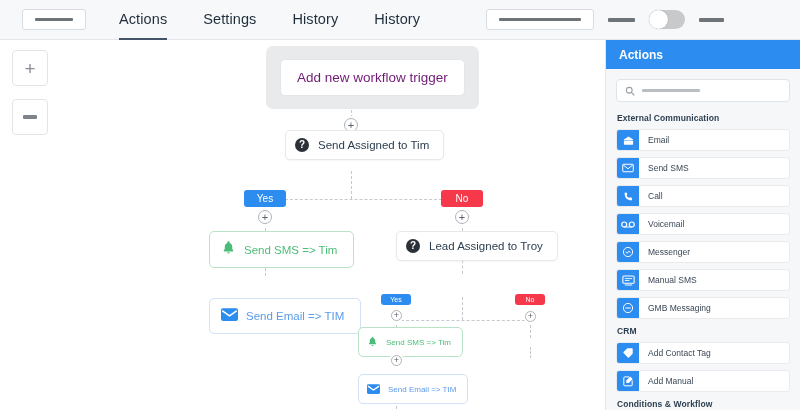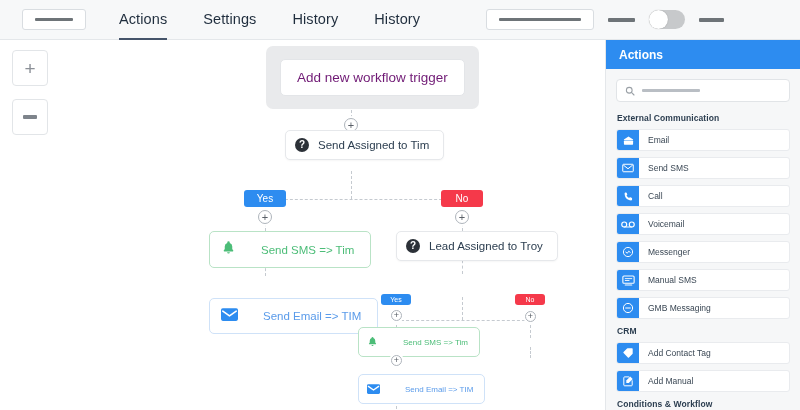--- a/index.html
+++ b/index.html
@@ -98,21 +98,21 @@
   }
   .q-icon {
     width: 14px; height: 14px; border-radius: 50%;
     background: #2c3138; color: #fff; font-size: 10px; font-weight: bold;
     display: flex; align-items: center; justify-content: center; flex: none;
     line-height: 1;
   }
 
   .act-box {
     background: #ffffff; border-radius: 5px;
-    display: flex; align-items: center; gap: 25px;
+    display: flex; align-items: center; gap: 8px;
     padding: 8px 16px 8px 11px; white-space: nowrap;
   }
   .act-green { border: 1px solid #b9e3c6; }
   .act-green .act-label { color: #4cbd78; }
   .act-blue { border: 1px solid #cfe2f8; }
   .act-blue .act-label { color: #5a9bea; }
   .act-label { font-size: 11.5px; }
 
   .badge {
     color: #fff; font-size: 10px; border-radius: 3px;

